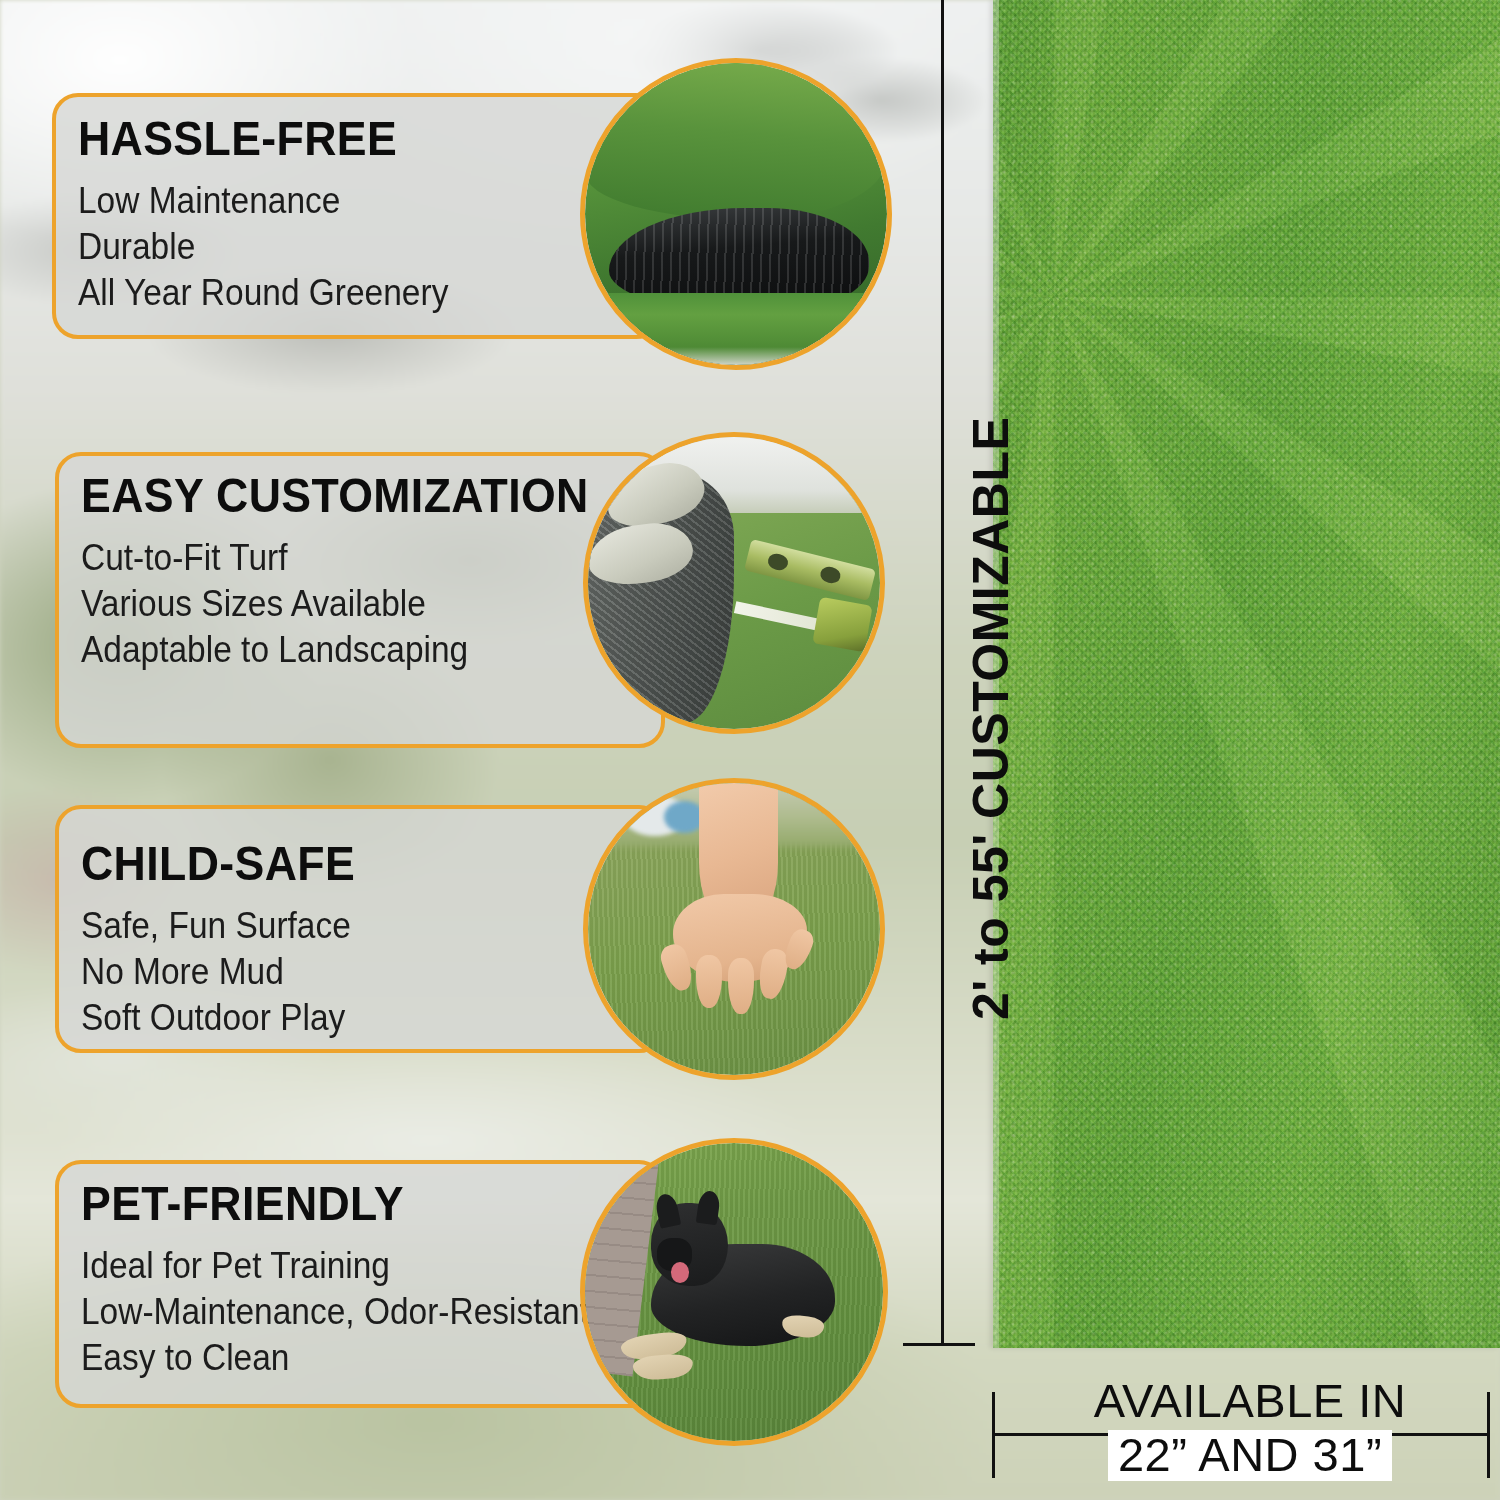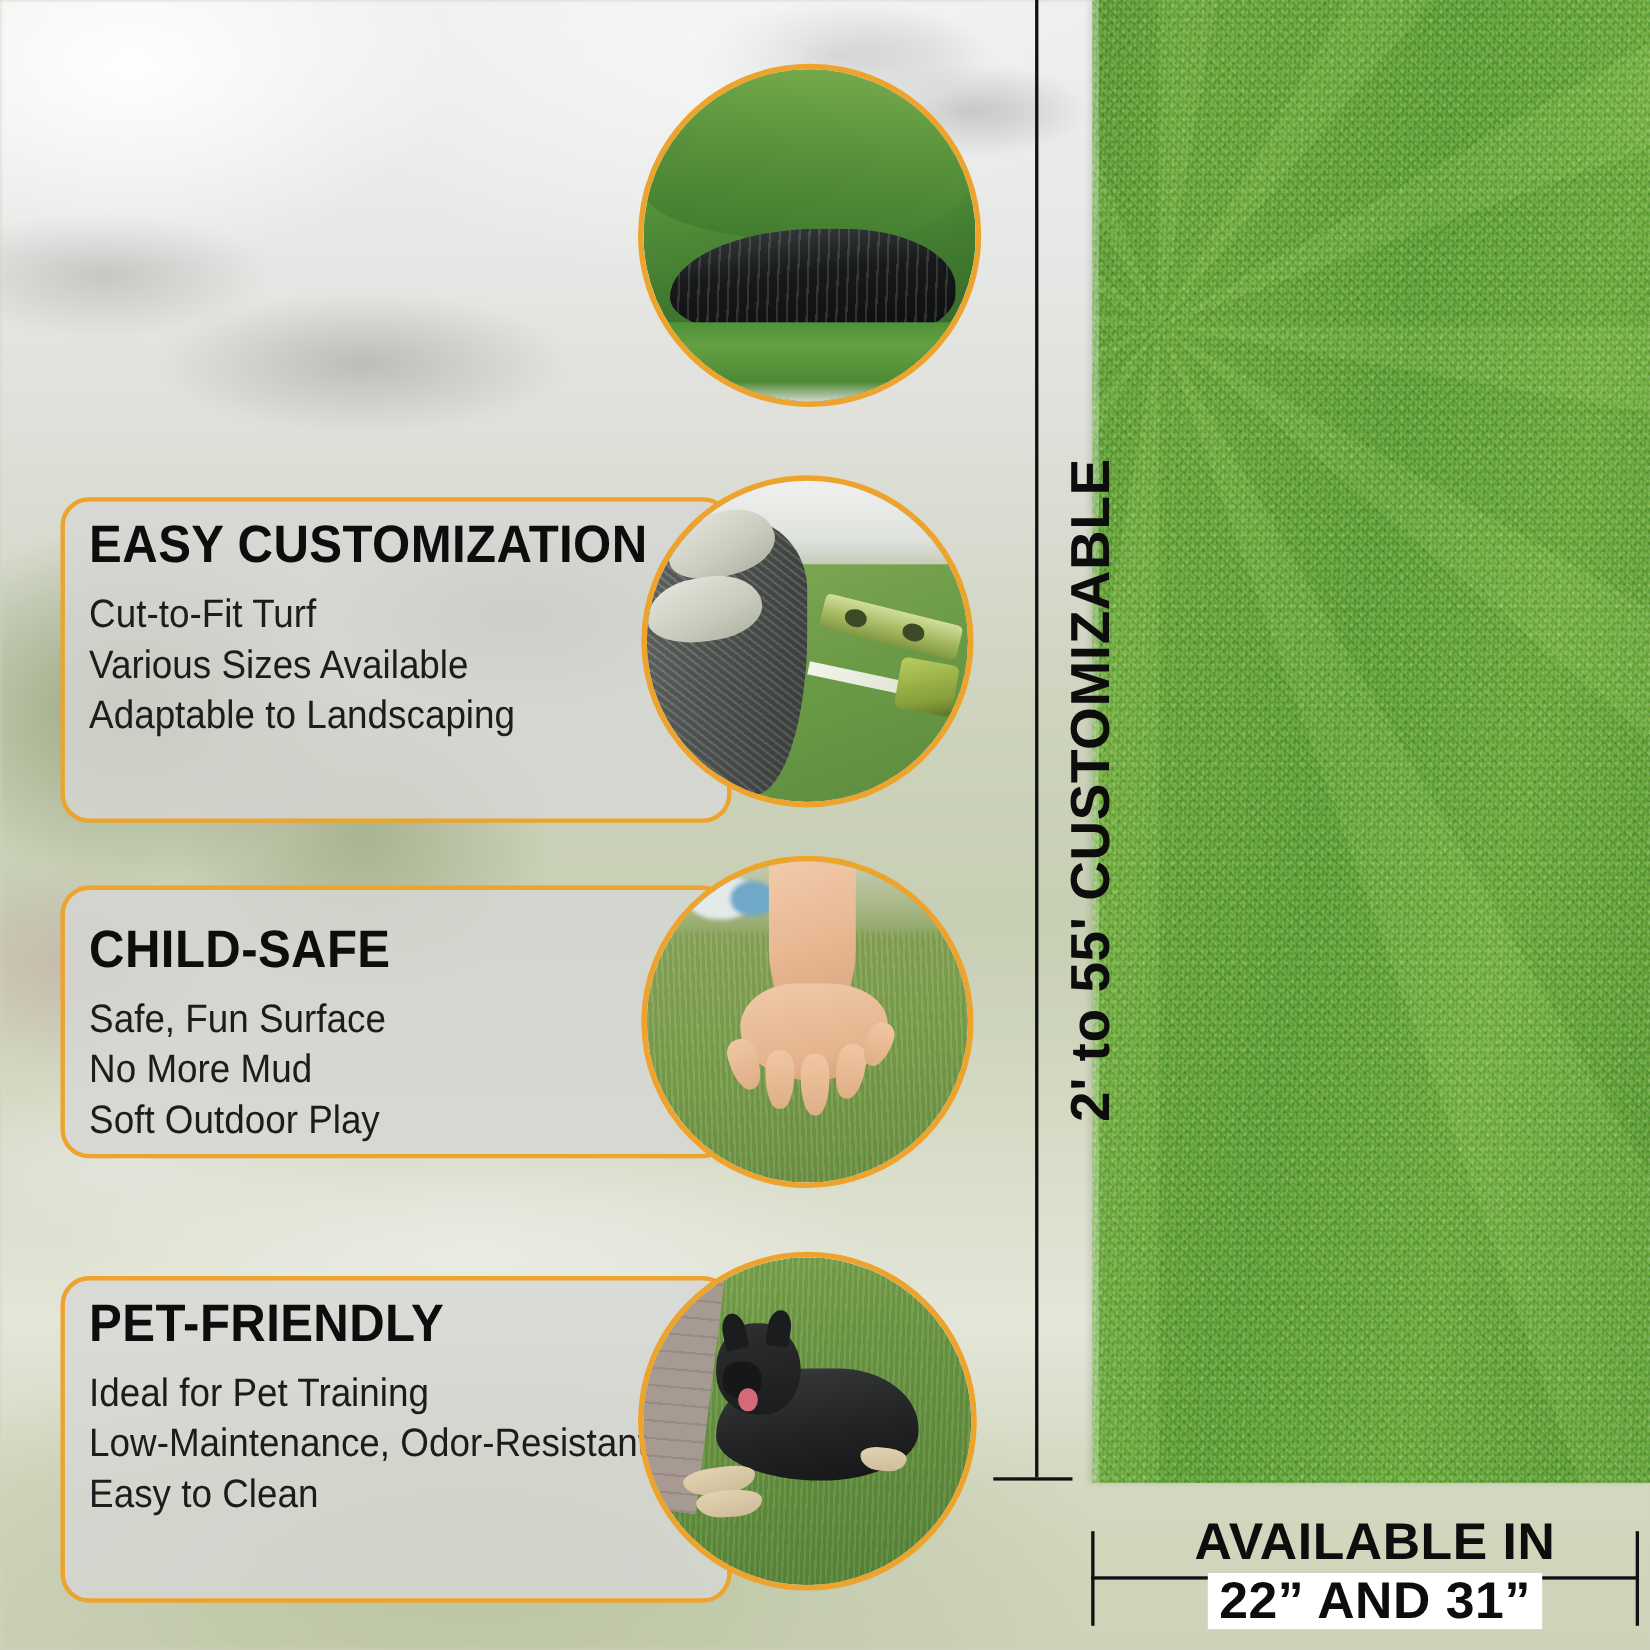--- a/index.html
+++ b/index.html
@@ -174,38 +174,47 @@
   .vline{position:absolute;left:941px;top:0;width:3px;height:1343px;background:#111;}
   .vcap{position:absolute;left:903px;top:1343px;width:72px;height:3px;background:#111;}
   .vlabel{position:absolute;left:0;top:0;
     font-weight:bold;font-stretch:condensed;font-size:50px;color:#0d0d0d;
     white-space:nowrap;letter-spacing:.5px;
     transform-origin:left top;}
   .hline{position:absolute;left:992px;top:1433px;width:498px;height:3px;background:#111;}
   .hcapL{position:absolute;left:992px;top:1392px;width:3px;height:86px;background:#111;}
   .hcapR{position:absolute;left:1487px;top:1392px;width:3px;height:86px;background:#111;}
   .bottom-text{position:absolute;left:1060px;top:1376px;width:380px;text-align:center;}
-  .bt-line{font-weight:bold;font-stretch:condensed;font-size:47px;color:#0d0d0d;
+  .bt-line{font-weight:normal;font-stretch:condensed;font-size:47px;color:#0d0d0d;
            line-height:1.08;letter-spacing:.5px;white-space:nowrap;
            display:inline-block;background:transparent;padding:0 10px;}
   .bt-top{position:absolute;left:0;top:0;width:100%;}
   .bt-bot{position:absolute;left:0;top:54px;width:100%;}
 </style>
 </head>
 <body>
 
 <div class="stage">
 
   <div class="bg"></div>
 
   <div class="roll">
     <div class="roll-speck"></div>
     <div class="roll-edge"></div>
   </div>
 
+  <div class="card" style="left:52px;top:93px;width:610px;height:246px;">
+    <div class="card-body" style="padding:18px 0 0 22px;">
+      <div class="card-title">HASSLE-FREE</div>
+      <div style="height:14px"></div>
+      <div class="card-line">Low Maintenance</div>
+      <div class="card-line">Durable</div>
+      <div class="card-line">All Year Round Greenery</div>
+    </div>
+  </div>
 
   <div class="photo" style="left:580px;top:58px;width:312px;height:312px;">
     <div class="inner">
       <div class="p1-turf"></div>
       <div class="p1-top"></div>
       <div class="p1-black"></div>
       <div class="p1-bot"></div>
     </div>
   </div>
 
@@ -251,21 +260,21 @@
       <div class="p3-arm"></div>
       <div class="p3-palm"></div>
       <div class="p3-fing" style="left:26%;top:55%;width:9%;height:16%;transform:rotate(-18deg);"></div>
       <div class="p3-fing" style="left:37%;top:59%;width:9%;height:18%;"></div>
       <div class="p3-fing" style="left:48%;top:60%;width:9%;height:19%;"></div>
       <div class="p3-fing" style="left:59%;top:57%;width:9%;height:17%;transform:rotate(10deg);"></div>
       <div class="p3-fing" style="left:68%;top:50%;width:8%;height:14%;transform:rotate(22deg);"></div>
     </div>
   </div>
 
-  <div class="card" style="left:55px;top:1160px;width:610px;height:297px;">
+  <div class="card" style="left:55px;top:1160px;width:610px;height:248px;">
     <div class="card-body" style="padding:16px 0 0 22px;">
       <div class="card-title">PET-FRIENDLY</div>
       <div style="height:14px"></div>
       <div class="card-line">Ideal for Pet Training</div>
       <div class="card-line">Low-Maintenance, Odor-Resistant</div>
       <div class="card-line">Easy to Clean</div>
     </div>
   </div>
 
   <div class="photo" style="left:580px;top:1138px;width:308px;height:308px;">

